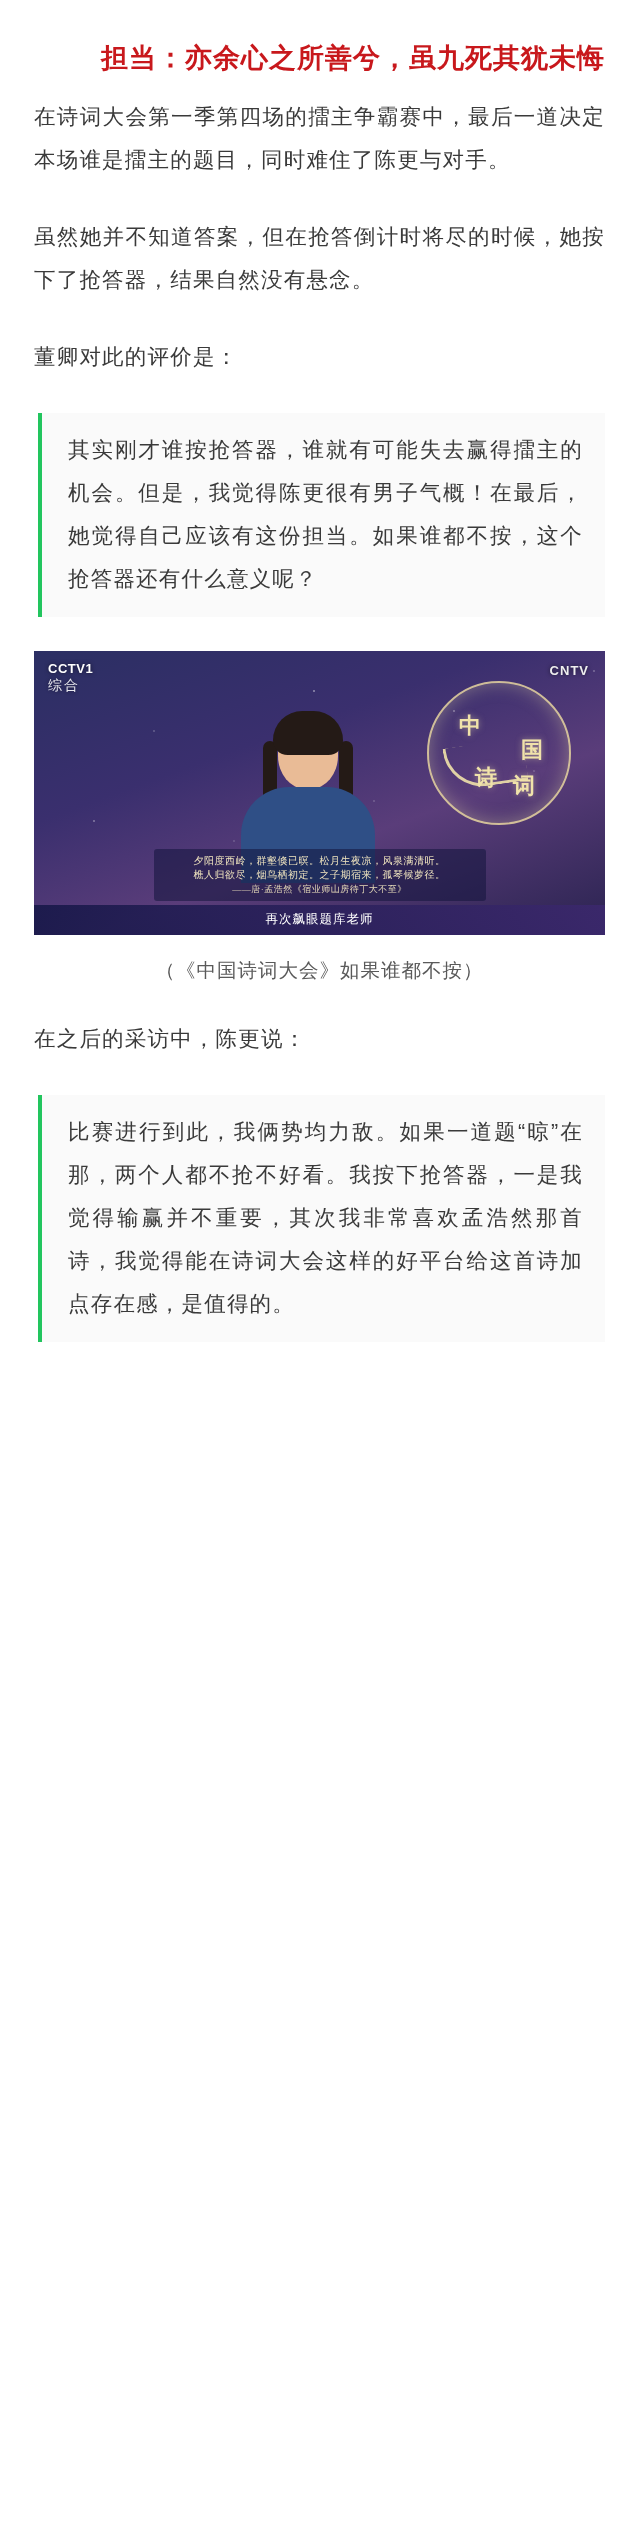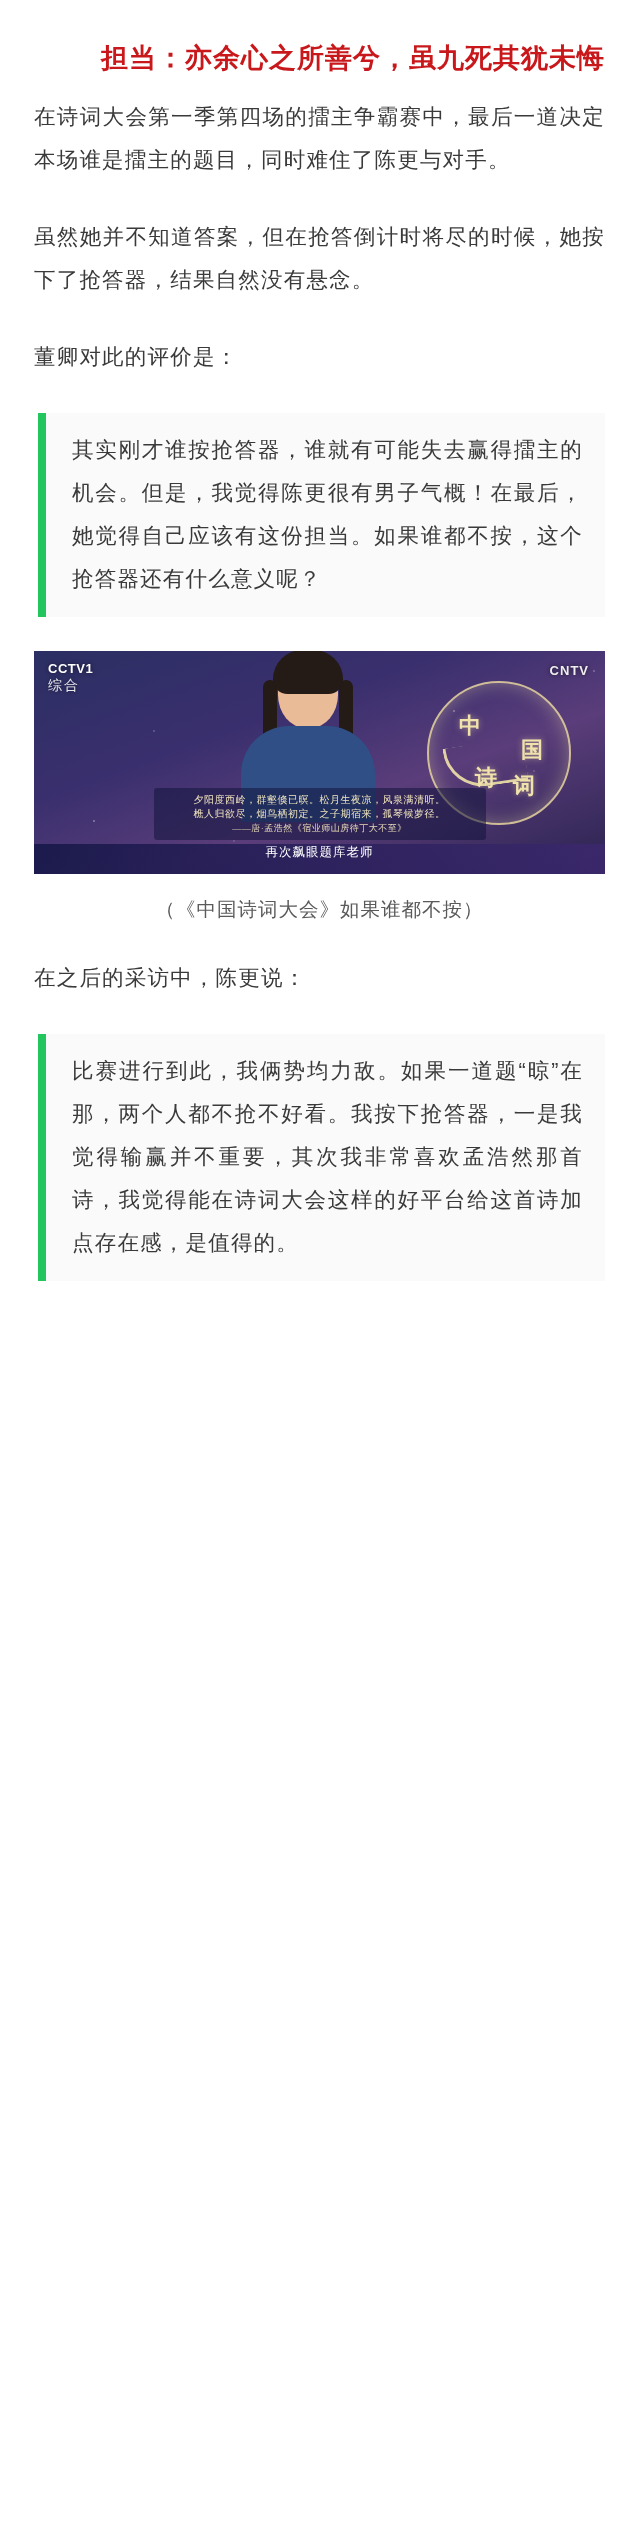--- a/index.html
+++ b/index.html
@@ -31,40 +31,40 @@
   }
   .para {
     font-size: 21.5px;
     line-height: 2.0;
     color: #3a3a3a;
     letter-spacing: 1.2px;
     margin: 0 0 34px 0;
     text-align: justify;
   }
   .quote {
-    border-left: 8px solid #22c55e;
+    border-left: 4px solid #22c55e;
     background: #fafafa;
     padding: 16px 22px 16px 26px;
     margin: 0 0 34px 4px;
   }
   .quote p {
     font-size: 21.5px;
     line-height: 2.0;
     color: #3a3a3a;
     letter-spacing: 1.2px;
     margin: 0;
     text-align: justify;
   }
   .figure {
     margin: 0 0 16px 0;
   }
   .tv-frame {
     position: relative;
     width: 100%;
-    height: 223px;
+    height: 284px;
     background: linear-gradient(160deg, #2b2f63 0%, #3a2f6e 35%, #5a3d7a 62%, #2a2350 100%);
     overflow: hidden;
   }
   .stars {
     position: absolute;
     inset: 0;
     background-image:
       radial-gradient(1.2px 1.2px at 20px 30px, rgba(255,255,255,.75), transparent),
       radial-gradient(1px 1px at 120px 80px, rgba(255,255,255,.6), transparent),
       radial-gradient(1.4px 1.4px at 280px 40px, rgba(255,255,255,.7), transparent),
@@ -216,20 +216,21 @@
   }
   .poem-band .attr { font-size: 9px; opacity: .92; }
   .lower-third {
     position: absolute;
     left: 0;
     right: 0;
     bottom: 0;
     height: 30px;
     background: linear-gradient(90deg, rgba(20,22,70,.85), rgba(60,40,110,.85));
     display: flex;
+    align-items: center;
     justify-content: center;
   }
   .lower-third span {
     color: #ffffff;
     font-size: 12.5px;
     letter-spacing: 1px;
   }
   .caption {
     font-size: 19.5px;
     color: #5a5a5a;

